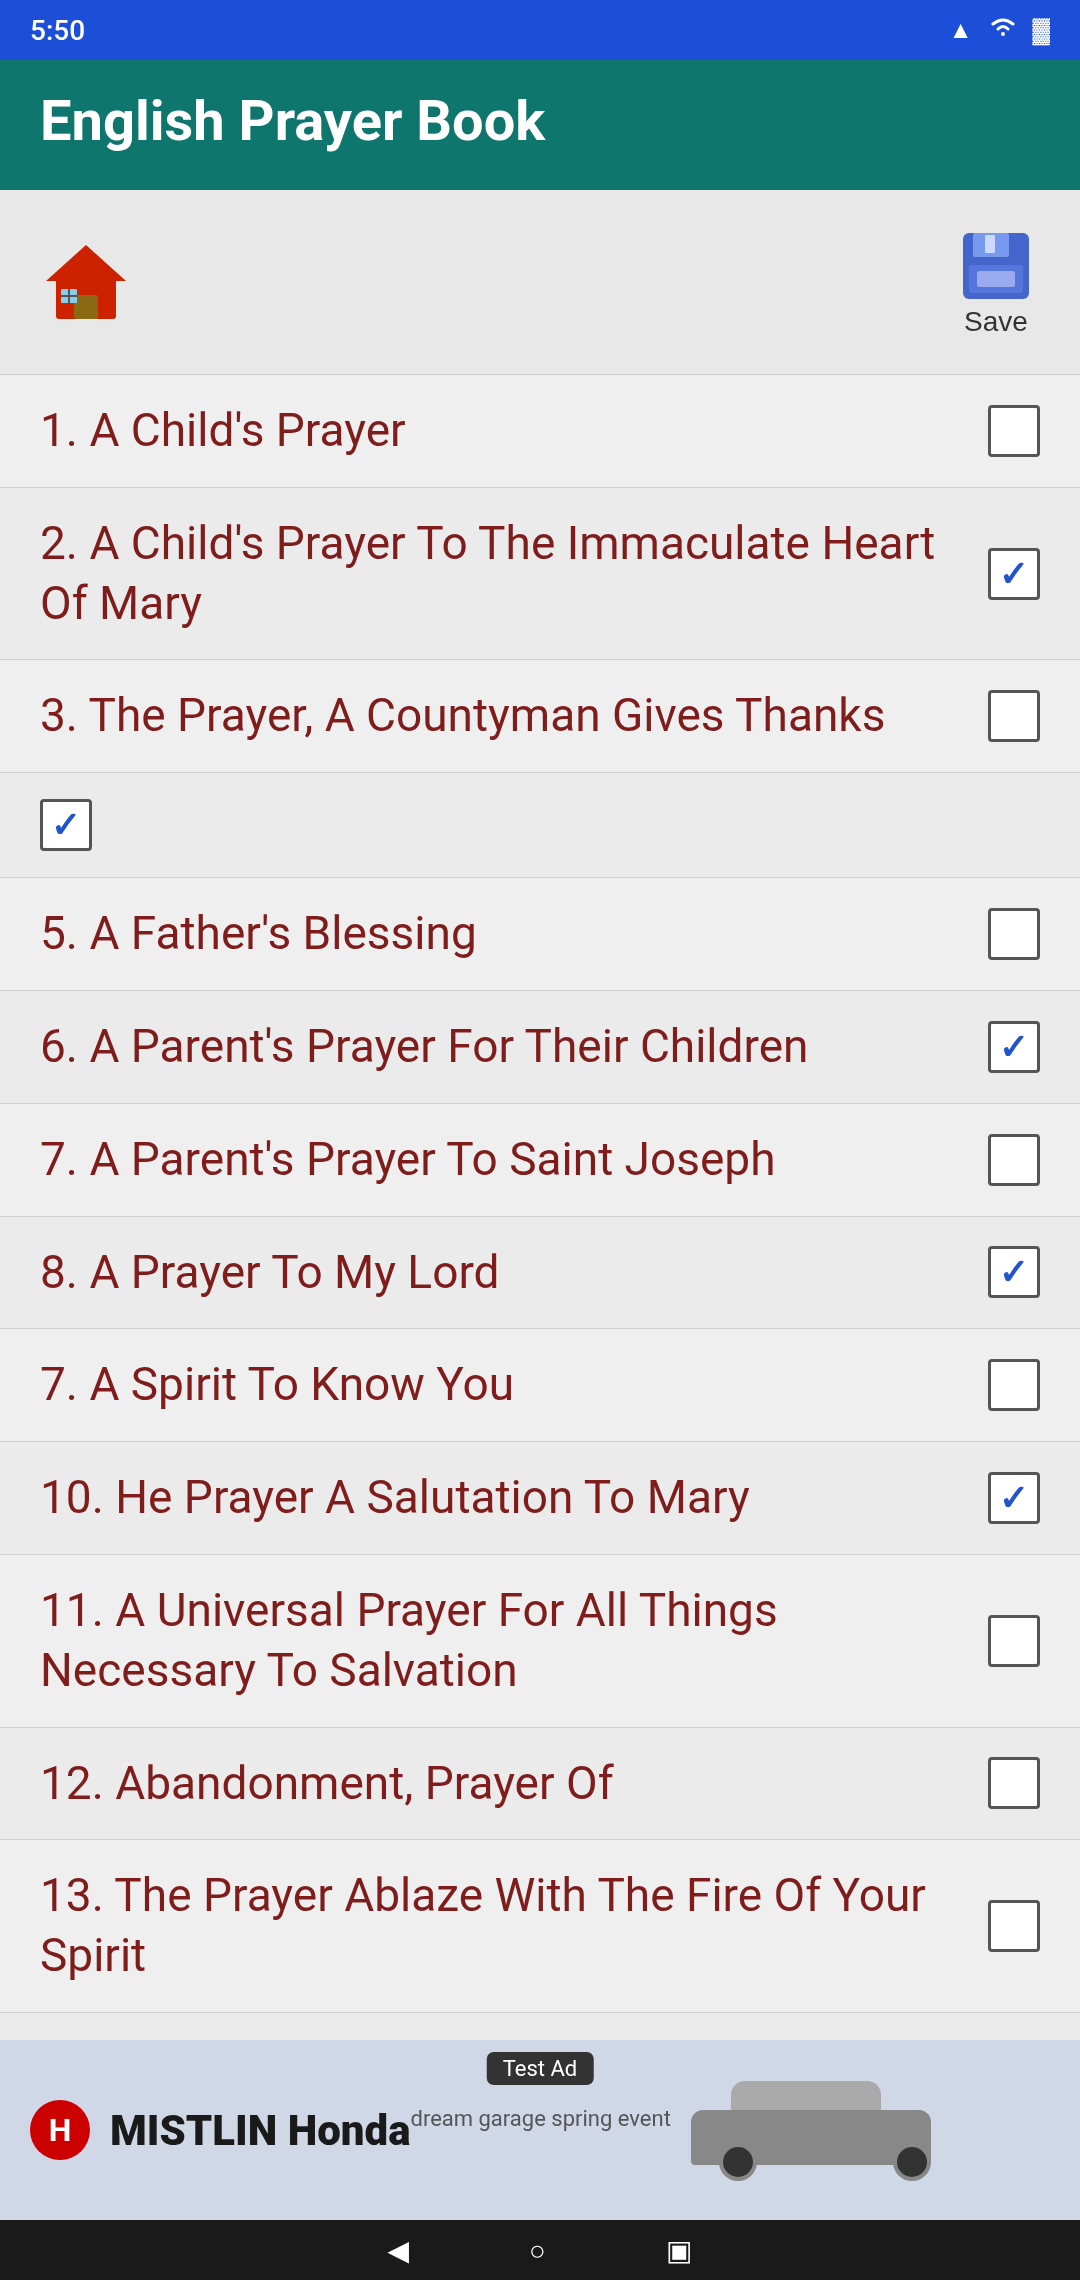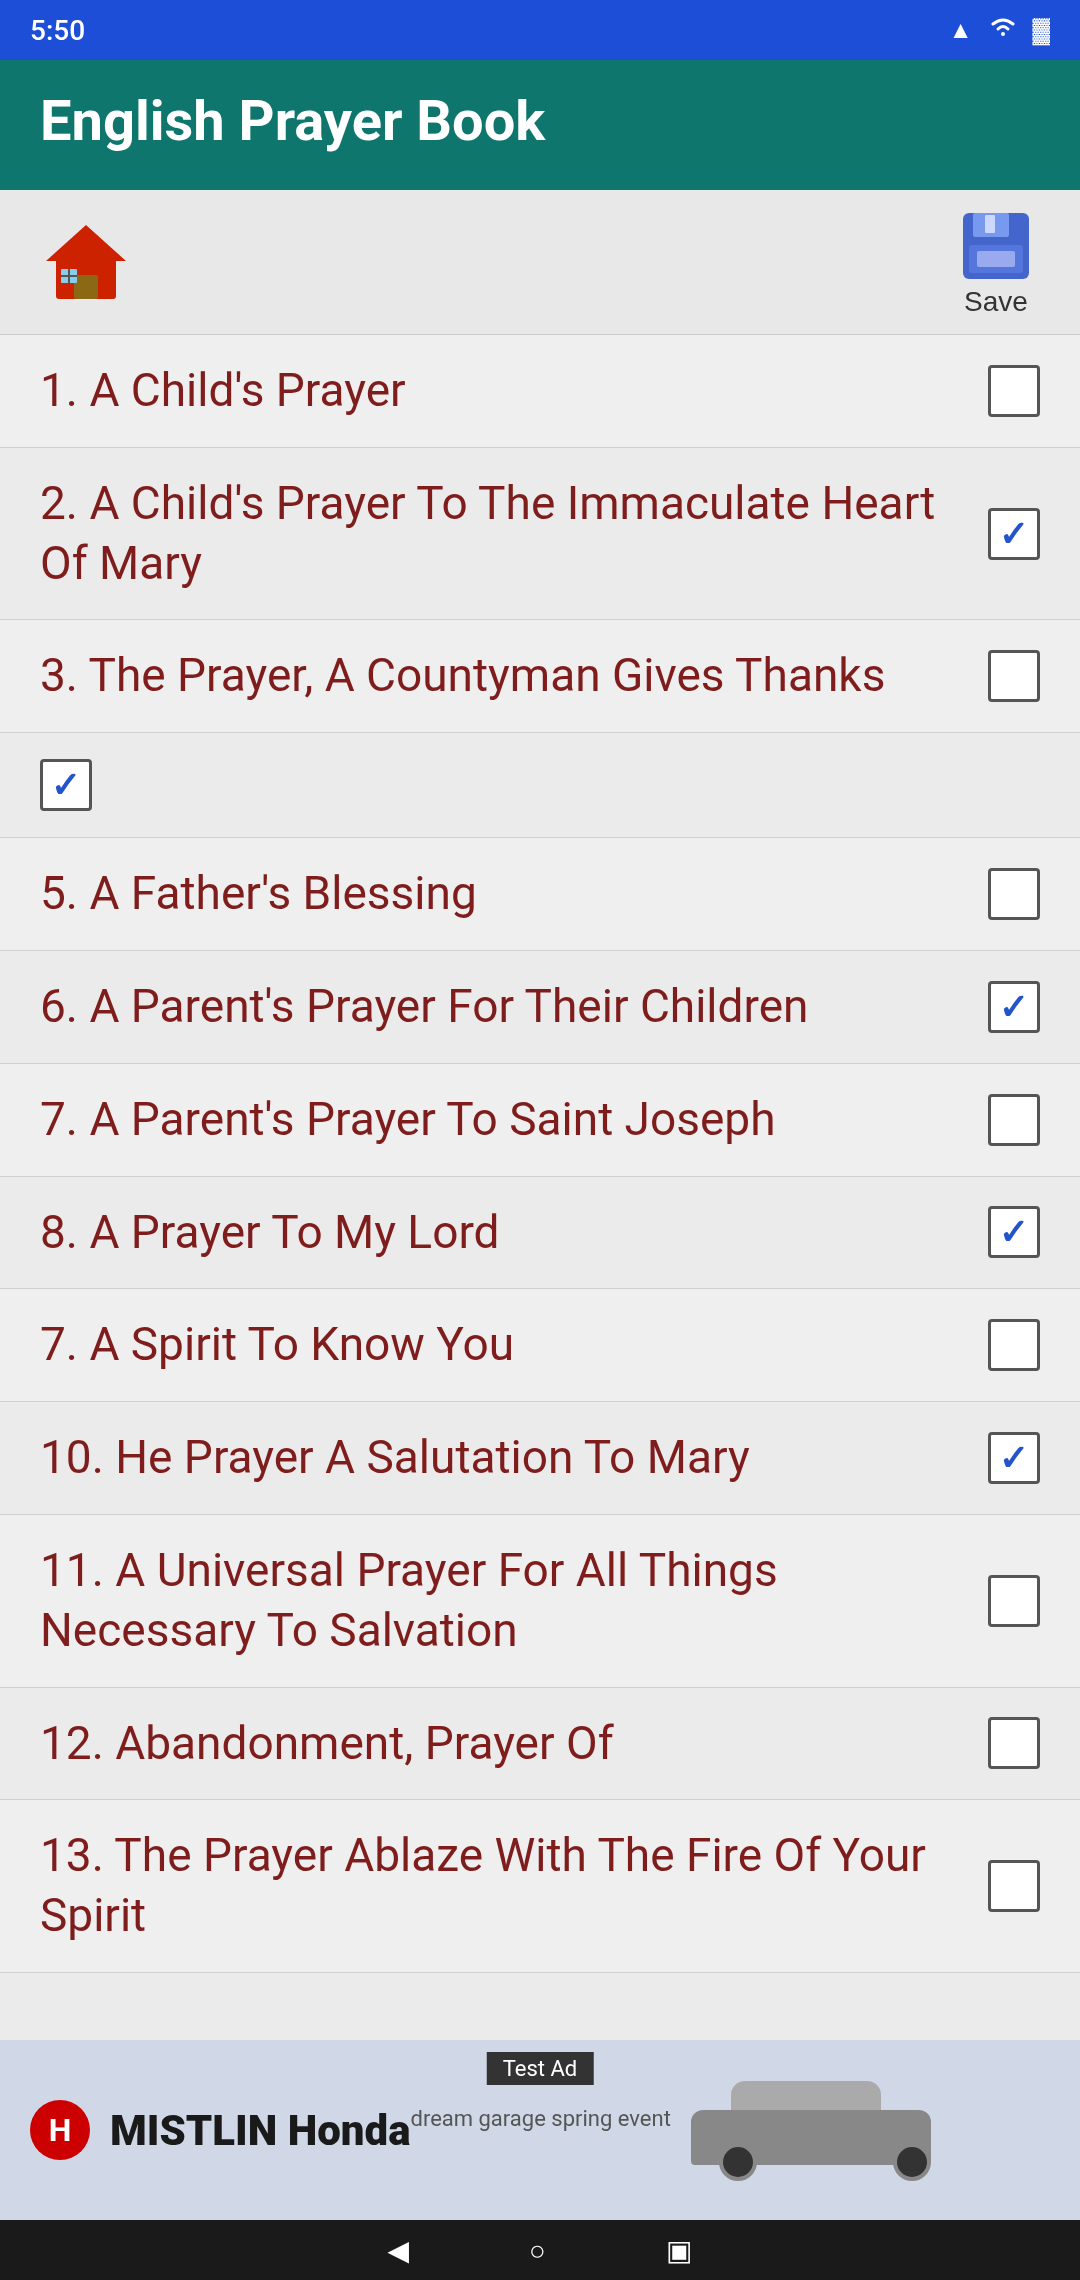--- a/index.html
+++ b/index.html
@@ -56,21 +56,21 @@
       font-weight: bold;
     }
 
     
     .action-bar {
       width: 100%;
       background: #e8e8e8;
       display: flex;
       align-items: center;
       justify-content: space-between;
-      padding: 12px 36px;
+      padding: 32px 36px;
       border-bottom: 1px solid #ccc;
       flex-shrink: 0;
     }
     .home-icon-wrap {
       width: 100px;
       height: 100px;
       display: flex;
       align-items: center;
       justify-content: center;
     }
@@ -163,21 +163,21 @@
     }
     .ad-label {
       position: absolute;
       top: 12px;
       left: 50%;
       transform: translateX(-50%);
       background: #333;
       color: #fff;
       font-size: 22px;
       padding: 4px 16px;
-      border-radius: 0;
+      border-radius: 7px;
       z-index: 2;
     }
     .ad-content {
       display: flex;
       align-items: center;
       width: 100%;
       height: 100%;
       padding: 0 30px;
     }
     .ad-logo {

